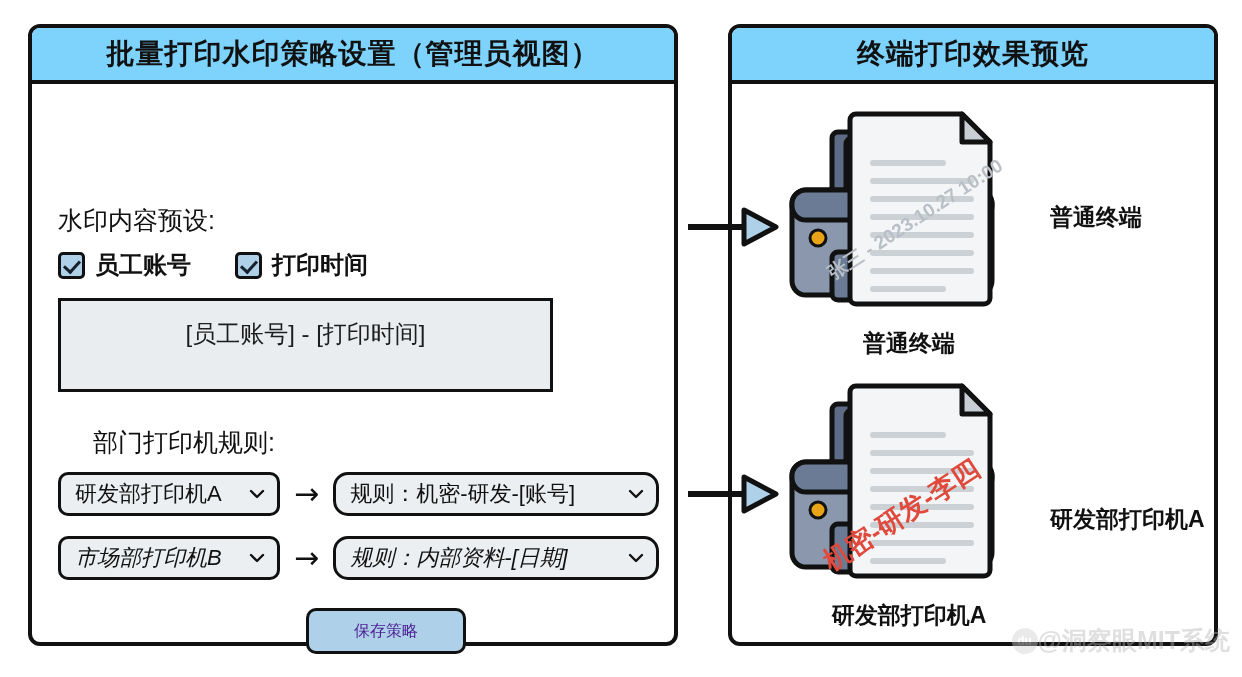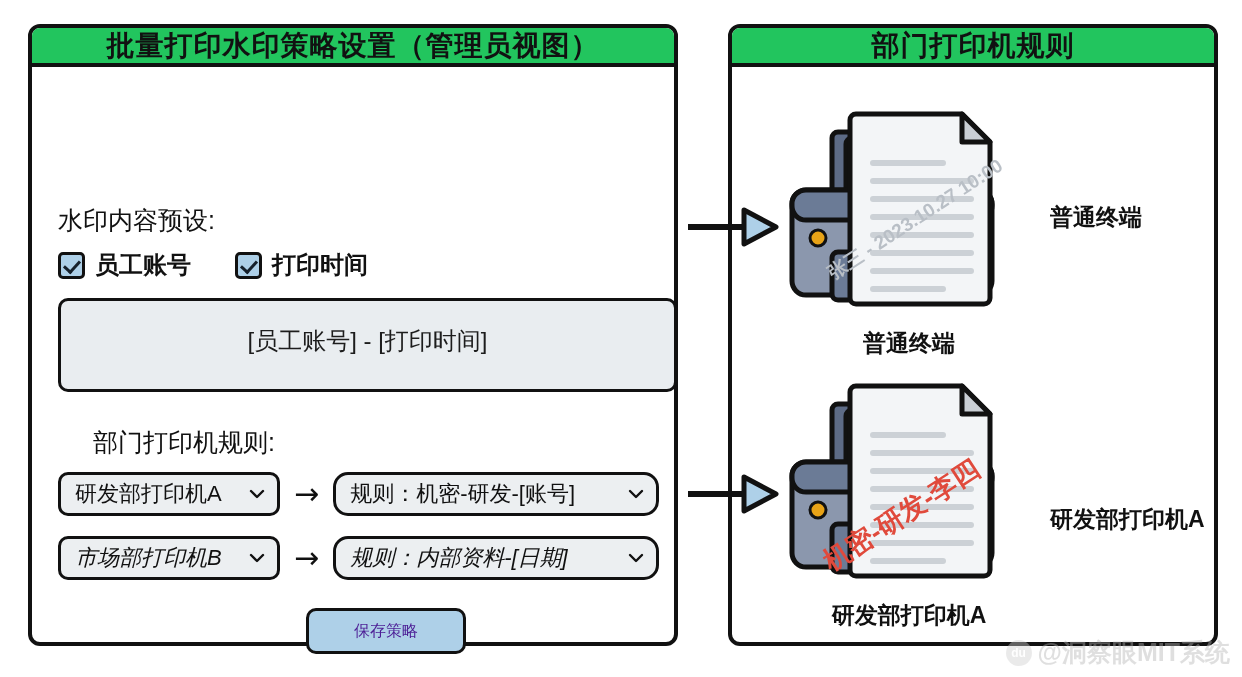--- a/index.html
+++ b/index.html
@@ -21,22 +21,22 @@
     border-radius: 12px;
     box-sizing: border-box;
     overflow: visible;
   }
   #admin-panel { left: 28px;  top: 24px; width: 650px;  height: 622px; }
   #preview-panel { left: 728px; top: 24px; width: 490px; height: 622px; }
 
   .panel-header {
     position: absolute;
     left: 0; top: 0; right: 0;
-    height: 39px;
-    background: #22c55e;
+    height: 56px;
+    background: #7dd3fc;
     border-bottom: 4px solid #111111;
     border-radius: 8px 8px 0 0;
     display: flex;
     align-items: center;
     justify-content: center;
     box-sizing: border-box;
   }
   .panel-header .title {
     font-size: 28px;
     font-weight: bold;
@@ -132,28 +132,28 @@
   .checkbox-label {
     font-size: 24px;
     font-weight: bold;
     color: #111111;
     white-space: nowrap;
   }
 
   .preview-box {
     position: absolute;
     left: 26px; top: 214px;
-    width: 619px; height: 94px;
+    width: 495px; height: 94px;
     background: #e9edf0;
     border: 3px solid #111111;
-    border-radius: 10px;
+    border-radius: 0;
     box-sizing: border-box;
     display: flex;
     justify-content: center;
-    padding-top: 24px;
+    padding-top: 17px;
   }
   .preview-box .pattern-text {
     font-size: 24px;
     color: #1d1d1d;
     white-space: nowrap;
   }
 
   .rule-row {
     position: absolute;
     left: 26px;
@@ -284,24 +284,23 @@
     position: absolute;
     width: 92px; height: 40px;
   }
   #connector-1 { left: 688px; top: 207px; }
   #connector-2 { left: 688px; top: 474px; }
   .connector svg { display: block; }
 
   
   #source-watermark {
     position: absolute;
-    right: 12px; bottom: 8px;
-    display: flex;
-    align-items: center;
-    gap: 6px;
+    right: 12px; bottom: 20px;
+    display: flex;
+    align-items: center;
     opacity: 0.42;
   }
   #source-watermark .wm-logo {
     width: 26px; height: 26px;
     border-radius: 50%;
     background: #cfcfcf;
     display: flex;
     align-items: center;
     justify-content: center;
     font-size: 12px;
@@ -386,21 +385,21 @@
     </div>
 
     <div class="save-button">
       <span class="btn-text">保存策略</span>
     </div>
   </div>
 </div>
 
 <div class="panel" id="preview-panel">
   <div class="panel-header">
-    <span class="title">部门打印机规则</span>
+    <span class="title">终端打印效果预览</span>
   </div>
 
   <div class="panel-body">
 
     <div class="preview-item" id="preview-item-1">
       <div class="printer-graphic">
         <svg viewBox="0 0 250 230" width="250" height="230">
 
           <rect x="48" y="30" width="120" height="160" rx="6" fill="#5d6b86" stroke="#111" stroke-width="5"></rect>
           <rect x="62" y="36" width="120" height="160" rx="6" fill="#eef1f4" stroke="#111" stroke-width="5"></rect>

